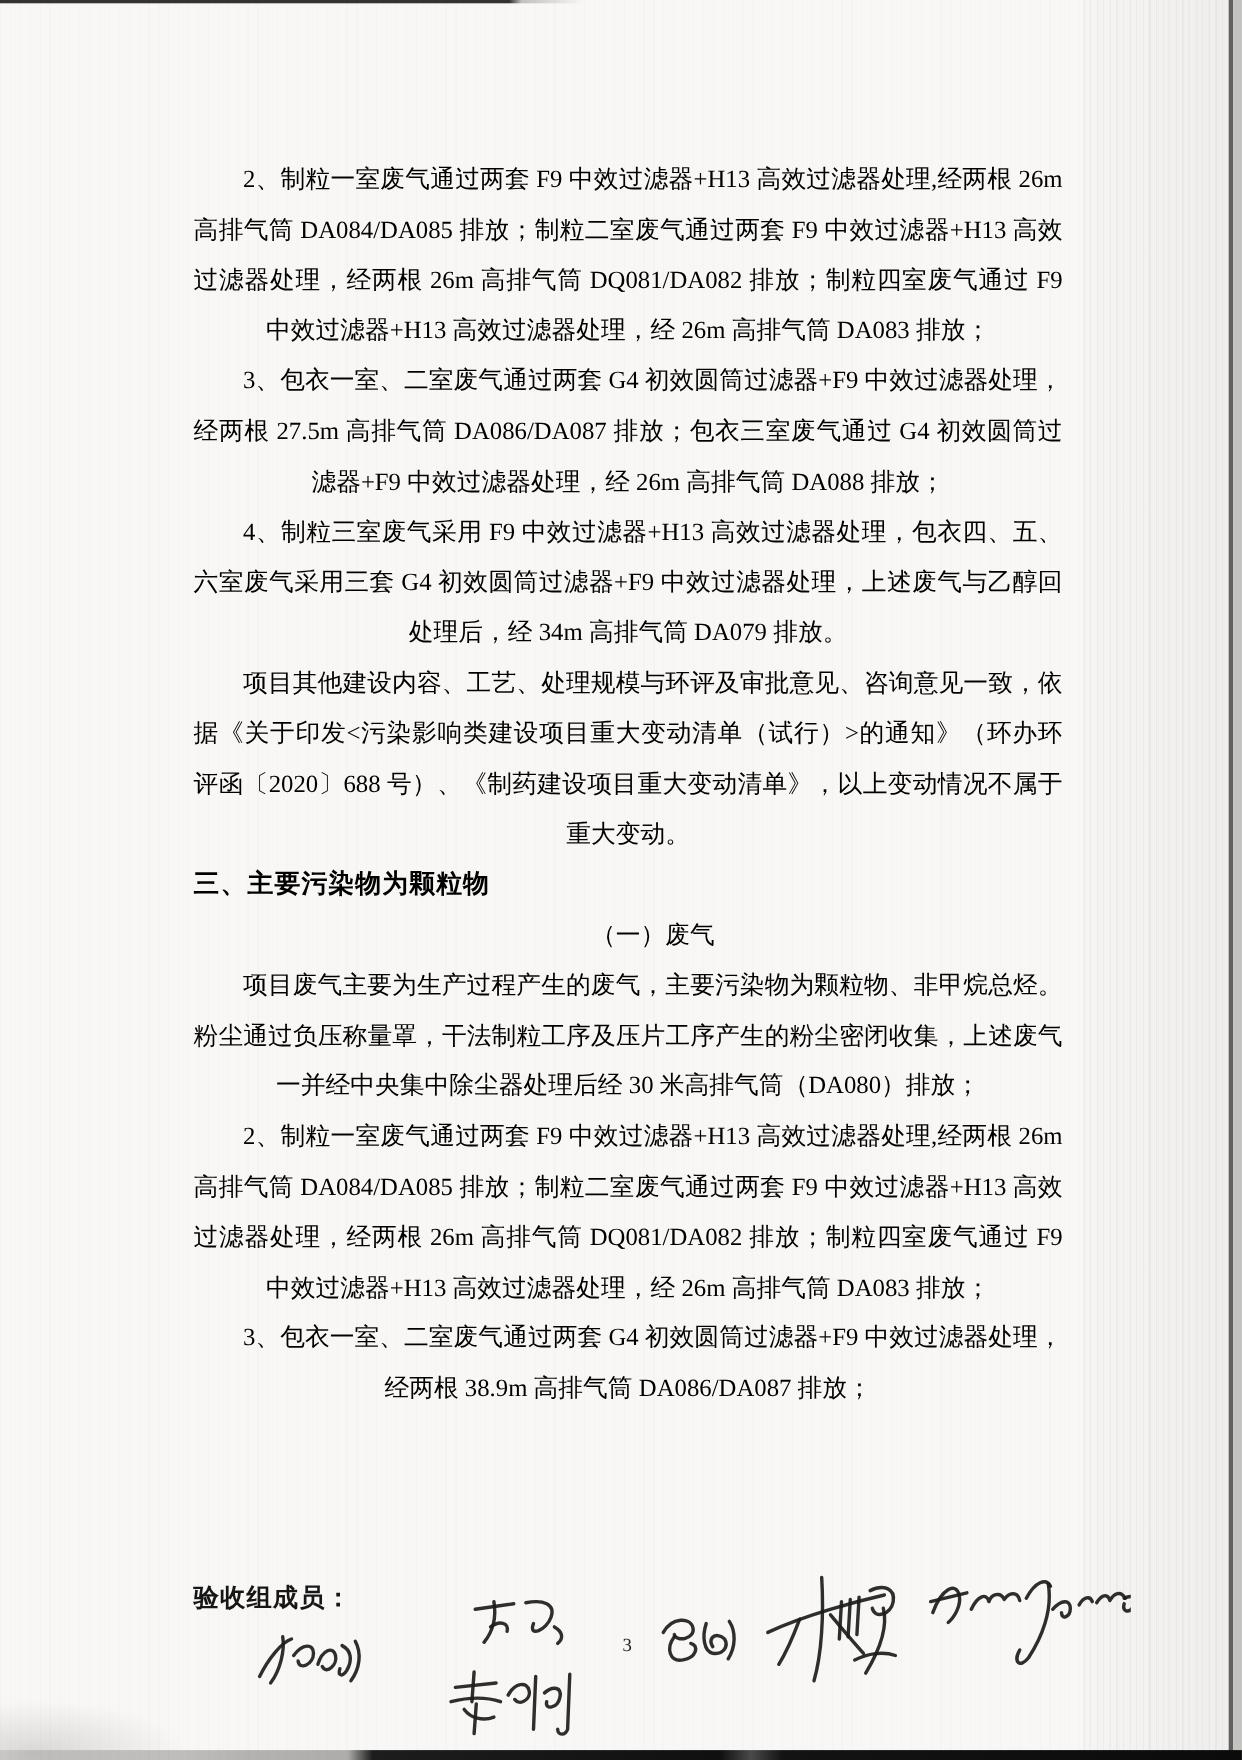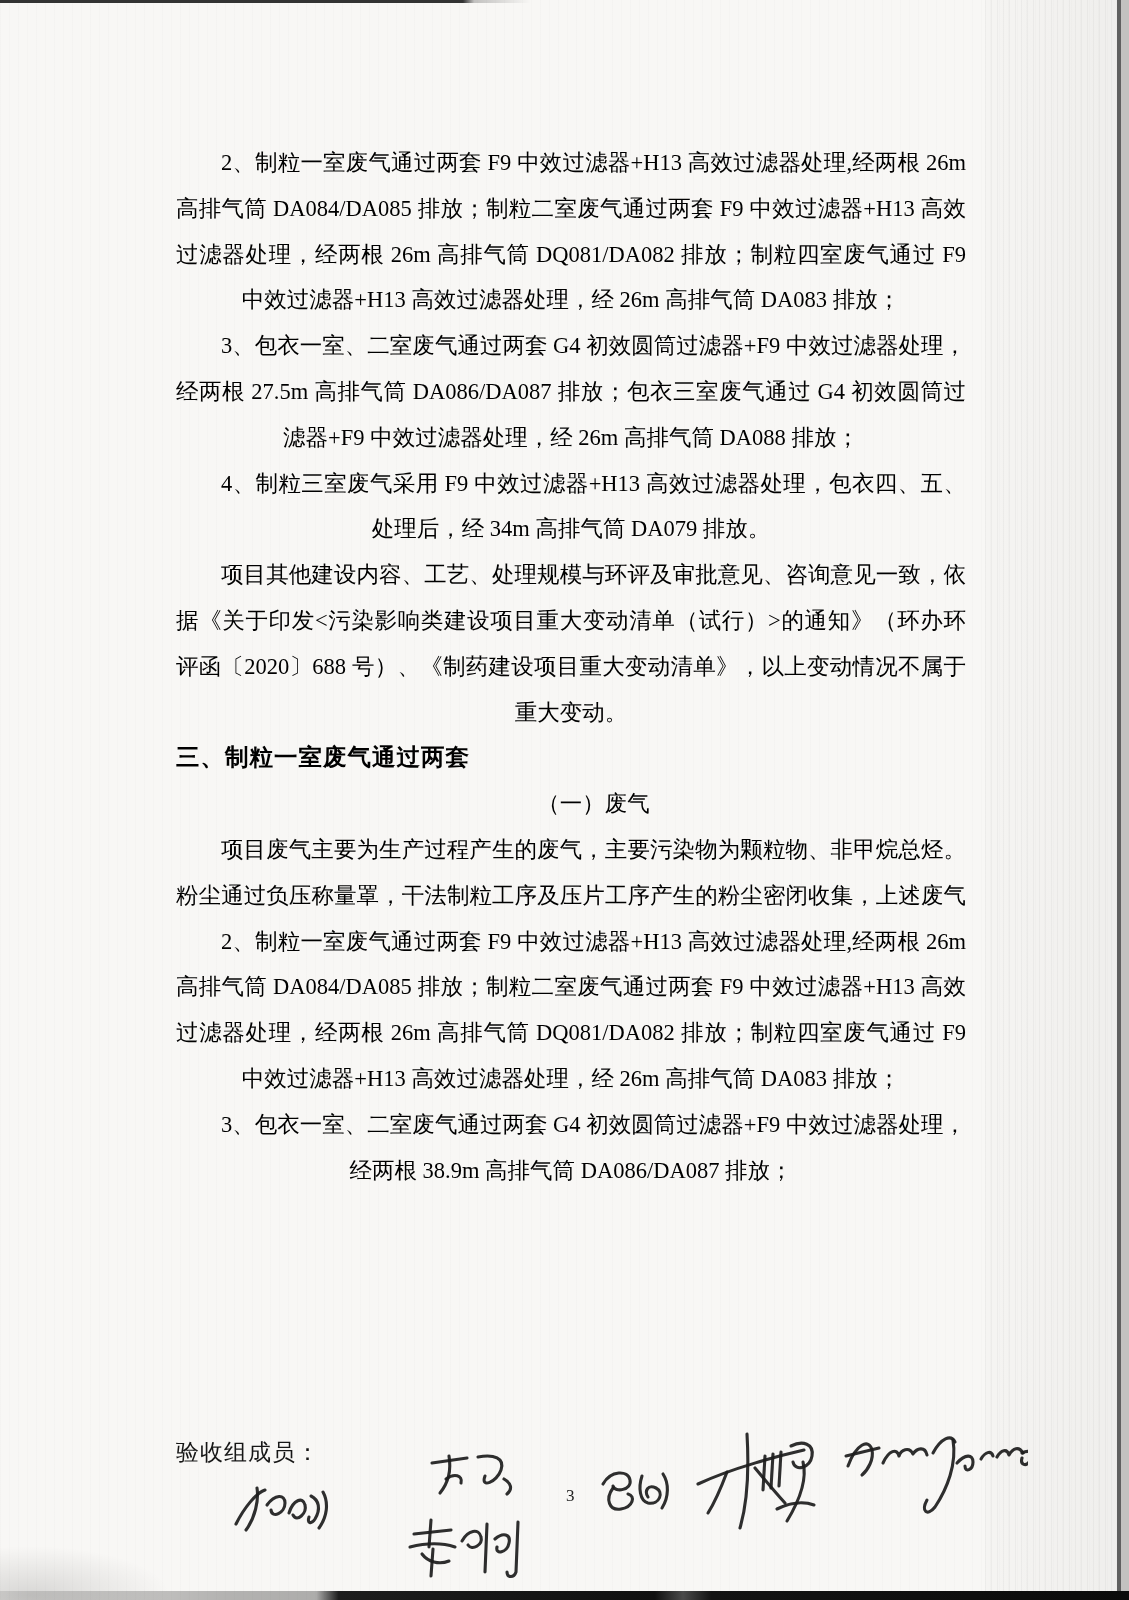--- a/index.html
+++ b/index.html
@@ -48,21 +48,21 @@
   .fl{text-align:center;}
   .ind{text-indent:2em;}
   .hd{
     font-family:"Liberation Sans","DejaVu Sans",sans-serif;
     font-weight:700;font-size:23.5px;letter-spacing:1px;
   }
   
   .footer-label{
     position:absolute;left:176px;top:1437px;color:#161616;
     font-family:"Liberation Sans","DejaVu Sans",sans-serif;
-    font-weight:400;font-size:23px;letter-spacing:1px;
+    font-weight:700;font-size:23px;letter-spacing:1px;
   }
   .page-number{
     position:absolute;left:566px;top:1486px;color:#222;font-size:17px;
   }
   .sig{position:absolute;}
   .sig path{fill:none;stroke:#1c1c1c;stroke-width:3.1;stroke-linecap:round;stroke-linejoin:round;opacity:0.92;}
 </style>
 </head>
 <body>
 
@@ -76,29 +76,31 @@
 
 <div class="doc" id="doc">
     <div class="line fj ind">2、制粒一室废气通过两套 F9 中效过滤器+H13 高效过滤器处理,经两根 26m</div>
     <div class="line fj">高排气筒 DA084/DA085 排放；制粒二室废气通过两套 F9 中效过滤器+H13 高效</div>
     <div class="line fj">过滤器处理，经两根 26m 高排气筒 DQ081/DA082 排放；制粒四室废气通过 F9</div>
     <div class="line fl">中效过滤器+H13 高效过滤器处理，经 26m 高排气筒 DA083 排放；</div>
     <div class="line fj ind">3、包衣一室、二室废气通过两套 G4 初效圆筒过滤器+F9 中效过滤器处理，</div>
     <div class="line fj">经两根 27.5m 高排气筒 DA086/DA087 排放；包衣三室废气通过 G4 初效圆筒过</div>
     <div class="line fl">滤器+F9 中效过滤器处理，经 26m 高排气筒 DA088 排放；</div>
     <div class="line fj ind">4、制粒三室废气采用 F9 中效过滤器+H13 高效过滤器处理，包衣四、五、</div>
+    <div class="line fj">六室废气采用三套 G4 初效圆筒过滤器+F9 中效过滤器处理，上述废气与乙醇回</div>
     <div class="line fl">处理后，经 34m 高排气筒 DA079 排放。</div>
     <div class="line fj ind">项目其他建设内容、工艺、处理规模与环评及审批意见、咨询意见一致，依</div>
     <div class="line fj">据《关于印发&lt;污染影响类建设项目重大变动清单（试行）&gt;的通知》（环办环</div>
     <div class="line fj">评函〔2020〕688 号）、《制药建设项目重大变动清单》，以上变动情况不属于</div>
     <div class="line fl">重大变动。</div>
-    <div class="line hd">三、制粒一室废气通过两套</div>
+    <div class="line hd">三、主要污染物为颗粒物</div>
     <div class="line fl ind">（一）废气</div>
     <div class="line fj ind">项目废气主要为生产过程产生的废气，主要污染物为颗粒物、非甲烷总烃。</div>
     <div class="line fj">粉尘通过负压称量罩，干法制粒工序及压片工序产生的粉尘密闭收集，上述废气</div>
+    <div class="line fl">一并经中央集中除尘器处理后经 30 米高排气筒（DA080）排放；</div>
     <div class="line fj ind">2、制粒一室废气通过两套 F9 中效过滤器+H13 高效过滤器处理,经两根 26m</div>
     <div class="line fj">高排气筒 DA084/DA085 排放；制粒二室废气通过两套 F9 中效过滤器+H13 高效</div>
     <div class="line fj">过滤器处理，经两根 26m 高排气筒 DQ081/DA082 排放；制粒四室废气通过 F9</div>
     <div class="line fl">中效过滤器+H13 高效过滤器处理，经 26m 高排气筒 DA083 排放；</div>
     <div class="line fj ind">3、包衣一室、二室废气通过两套 G4 初效圆筒过滤器+F9 中效过滤器处理，</div>
     <div class="line fl">经两根 38.9m 高排气筒 DA086/DA087 排放；</div>
   </div>
 
 <div class="footer-label">验收组成员：</div>
 <div class="page-number">3</div>

